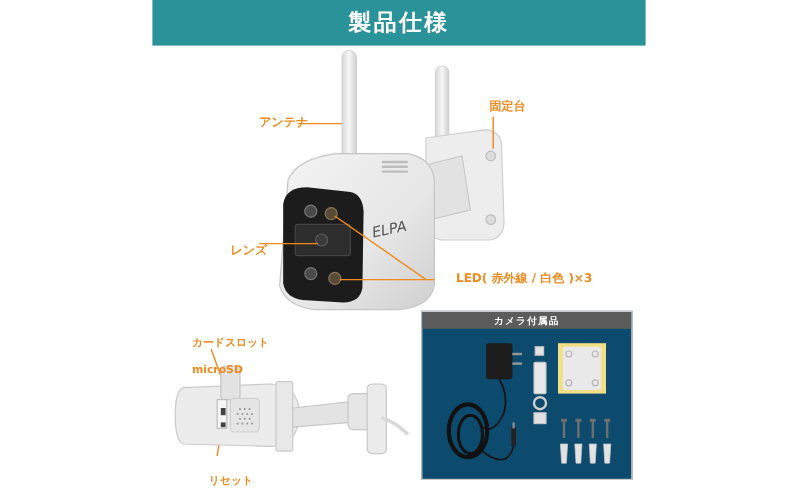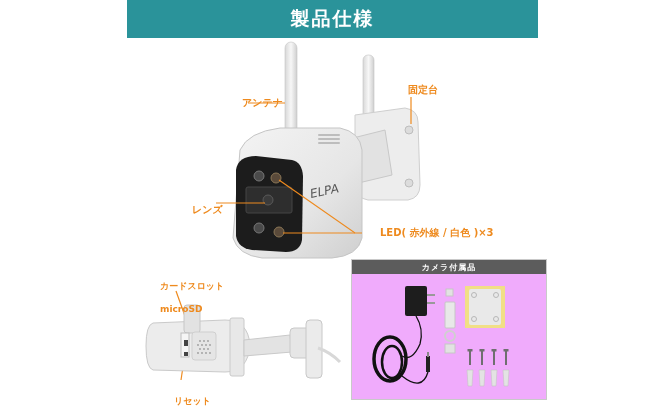--- a/index.html
+++ b/index.html
@@ -21,22 +21,22 @@
 
     .label {
       position: absolute; color: #ee8a1e; font-size: 10px; font-weight: bold;
       white-space: nowrap; line-height: 12px; padding-left: 16px;
     }
     .label.small { font-size: 9px; line-height: 11px; }
 
     svg.art { position: absolute; left: 0; top: 0; }
 
     .acc-box {
-      position: absolute; left: 351px; top: 259px; width: 196px; height: 141px;
-      border: 1px solid #c9c9c9; background: #f0abfc;
+      position: absolute; left: 351px; top: 259px; width: 176px; height: 141px;
+      border: 1px solid #c9c9c9; background: #0c4a6e;
     }
     .acc-header {
       height: 14px; background: #5c5c5c;
       display: flex; align-items: center; justify-content: center;
     }
     .acc-title { color: #ffffff; font-size: 8px; font-weight: bold; letter-spacing: 1px; }
   </style>
 </head>
 <body>
 
@@ -130,21 +130,21 @@
           <circle cx="210" cy="353" r="0.9"></circle>
       </g>
       <rect x="230" y="318" width="14" height="58" rx="2" fill="#e8e8e8" stroke="#cacaca"></rect>
       <path d="M244 340 L290 335 L292 352 L244 356 Z" fill="#e3e3e3" stroke="#c9c9c9"></path>
       <rect x="290" y="328" width="22" height="30" rx="4" fill="#e6e6e6" stroke="#c8c8c8"></rect>
       <rect x="306" y="320" width="16" height="58" rx="4" fill="#ebebeb" stroke="#c8c8c8"></rect>
       <path d="M318 348 Q330 352 340 362" stroke="#d8d8d8" stroke-width="3" fill="none"></path>
     </g>
   </svg>
 
-  <span class="label" style="left:200px; top:97px;margin-left:26px;">アンテナ</span>
+  <span class="label" style="left:200px; top:97px;">アンテナ</span>
   <span class="label" style="left:392px; top:84px;">固定台</span>
   <span class="label" style="left:176px; top:204px;">レンズ</span>
   <span class="label" style="left:364px; top:227px;">LED( 赤外線 / 白色 )×3</span>
   <span class="label small" style="left:144px; top:270px;margin-top:34px;">microSD</span>
   <span class="label small" style="left:144px; top:281px;text-align:center;">カードスロット</span>
   <span class="label small" style="left:158px; top:396px;text-align:center;">リセット</span>
 
   <div class="acc-box">
     <div class="acc-header">
       <span class="acc-title">カメラ付属品</span>

